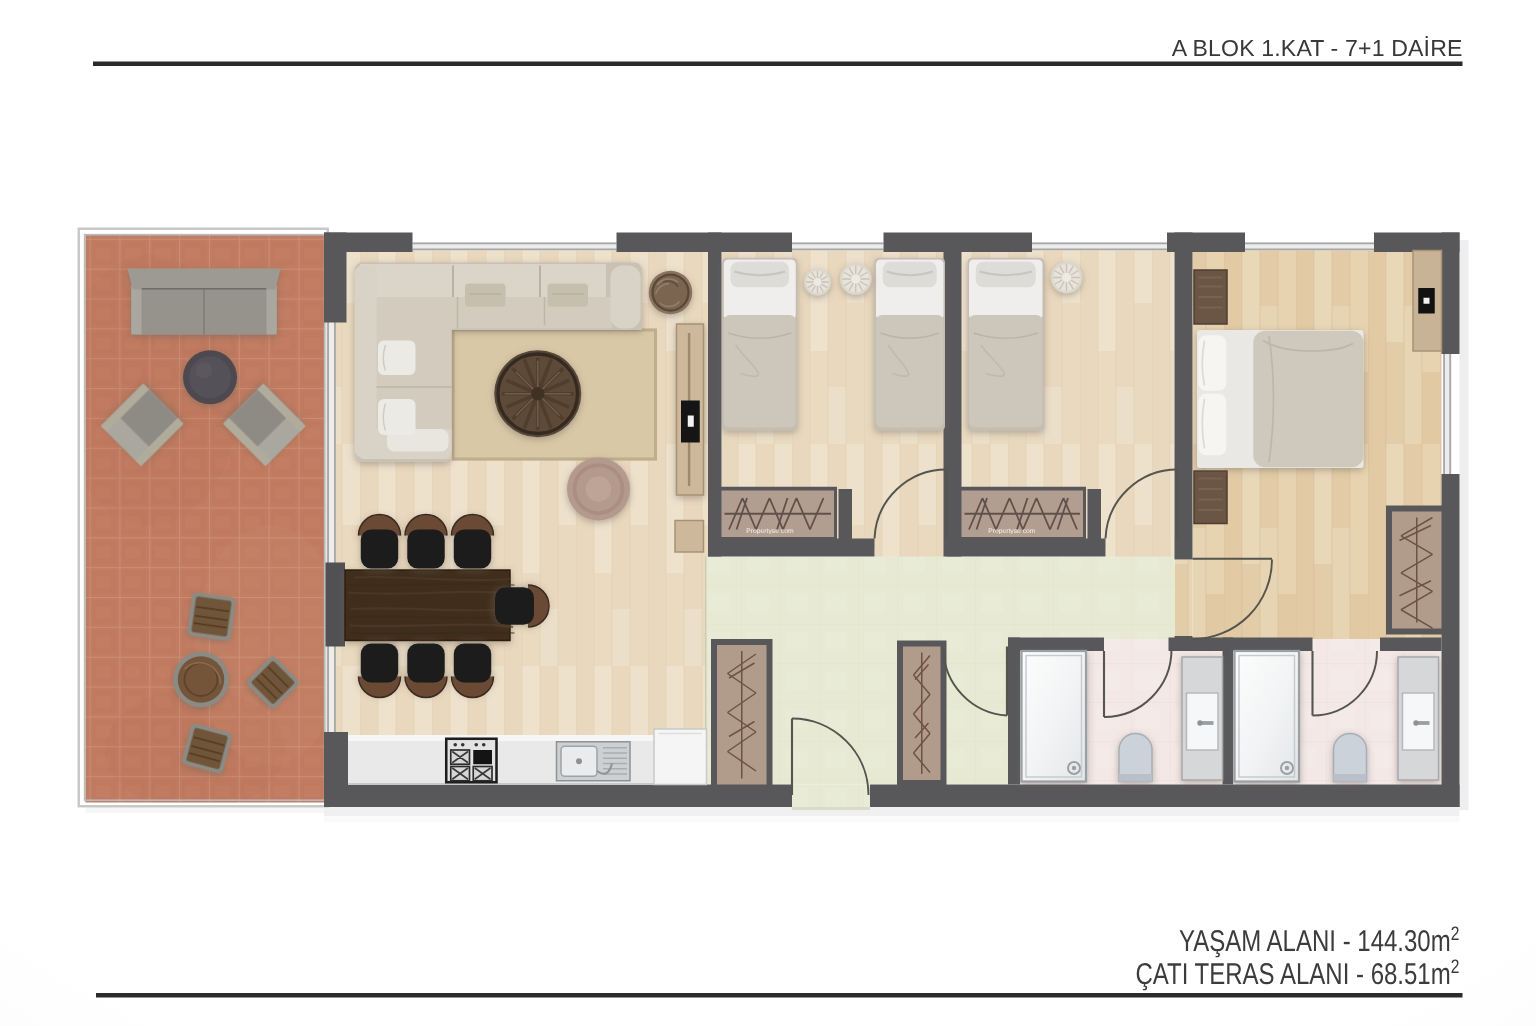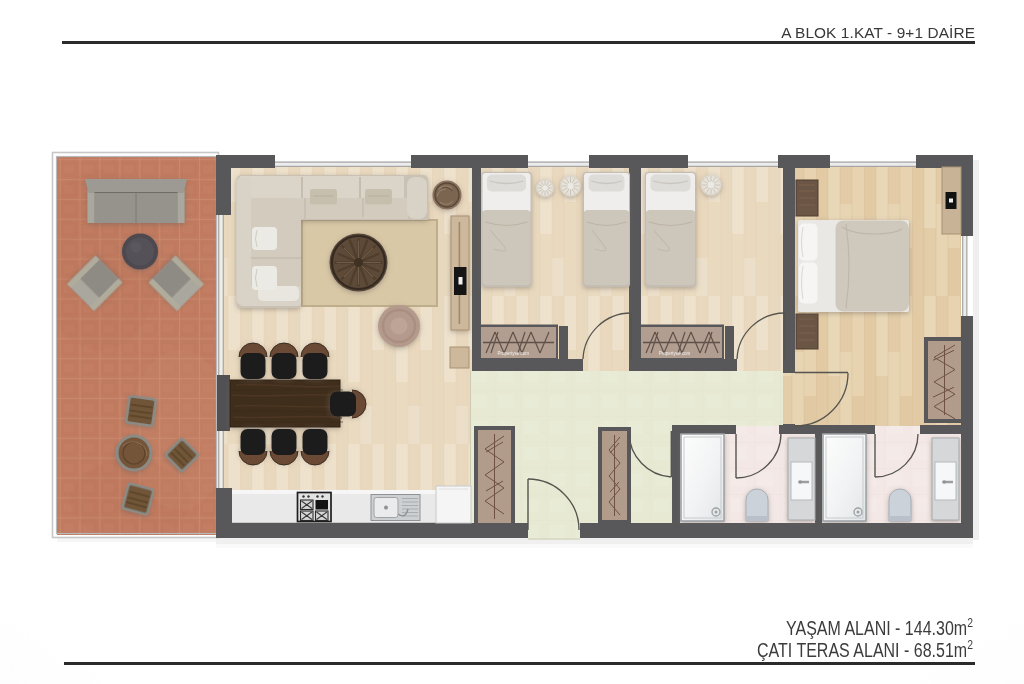--- a/index.html
+++ b/index.html
@@ -9,21 +9,21 @@
 .rule{position:absolute;background:#2b2b2b}
 .title{position:absolute;top:23.5px;right:49px;font-size:15.4px;color:#383838;letter-spacing:.1px}
 .areas{position:absolute;top:617px;right:51px;font-size:20px;color:#3c3c3c;text-align:right;line-height:22.4px;transform:scaleX(0.80);transform-origin:100% 50%}
 .areas sup{font-size:13px;line-height:0}
 svg{position:absolute;left:0;top:0}
 </style>
 </head>
 <body>
 <div class="page">
 
-<div class="title">A BLOK 1.KAT - 9+1 DAİRE</div>
+<div class="title">A BLOK 1.KAT - 7+1 DAİRE</div>
 
 <div class="rule" style="left:62px;top:40.5px;width:913px;height:3px"></div>
 
 <div class="areas">YAŞAM ALANI - 144.30m<sup>2</sup><br>ÇATI TERAS ALANI - 68.51m<sup>2</sup></div>
 
 <div class="rule" style="left:64px;top:661.5px;width:911px;height:3.5px"></div>
 <svg width="1024" height="684" viewBox="0 0 1024 684">
 <defs>
 <pattern id="wd" width="48" height="148" patternUnits="userSpaceOnUse">
 <rect width="48" height="148" fill="#ebdcc4"></rect>

